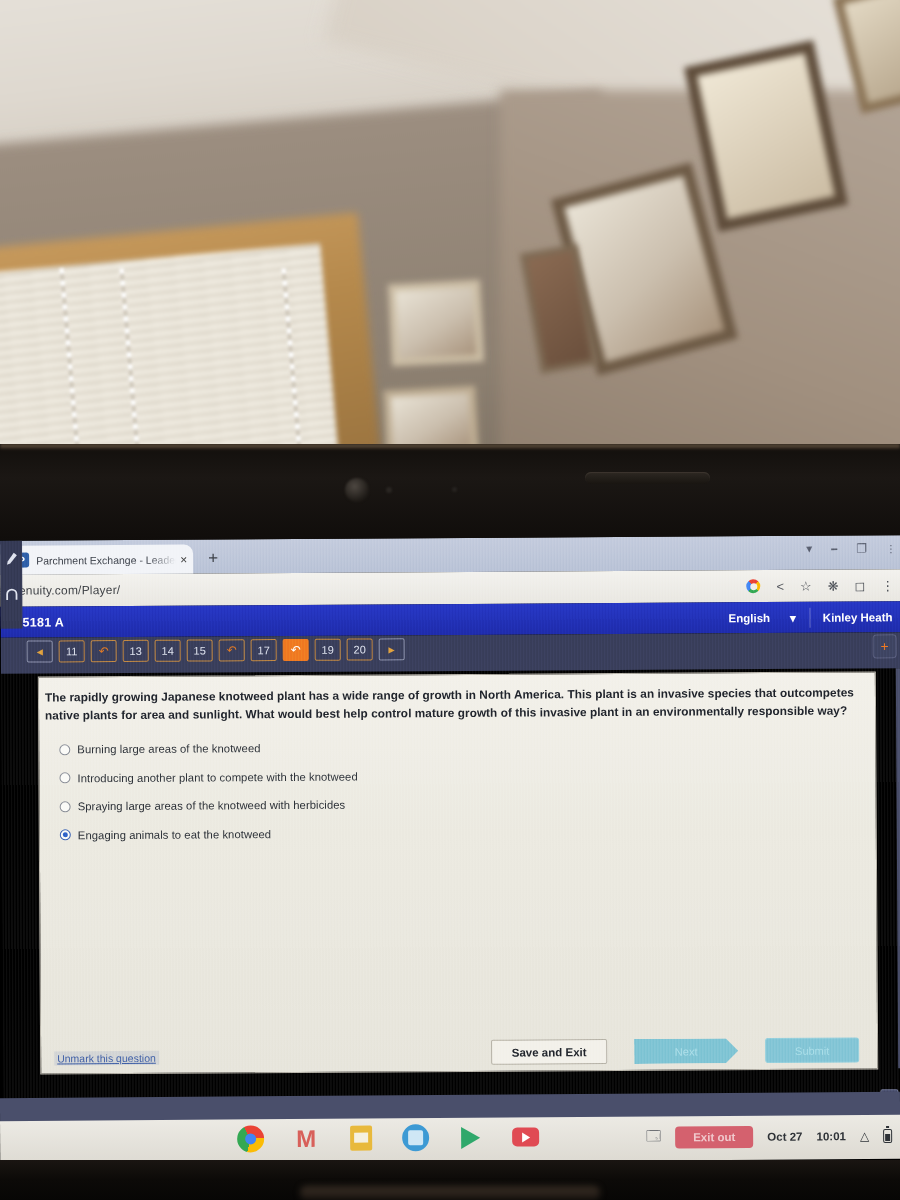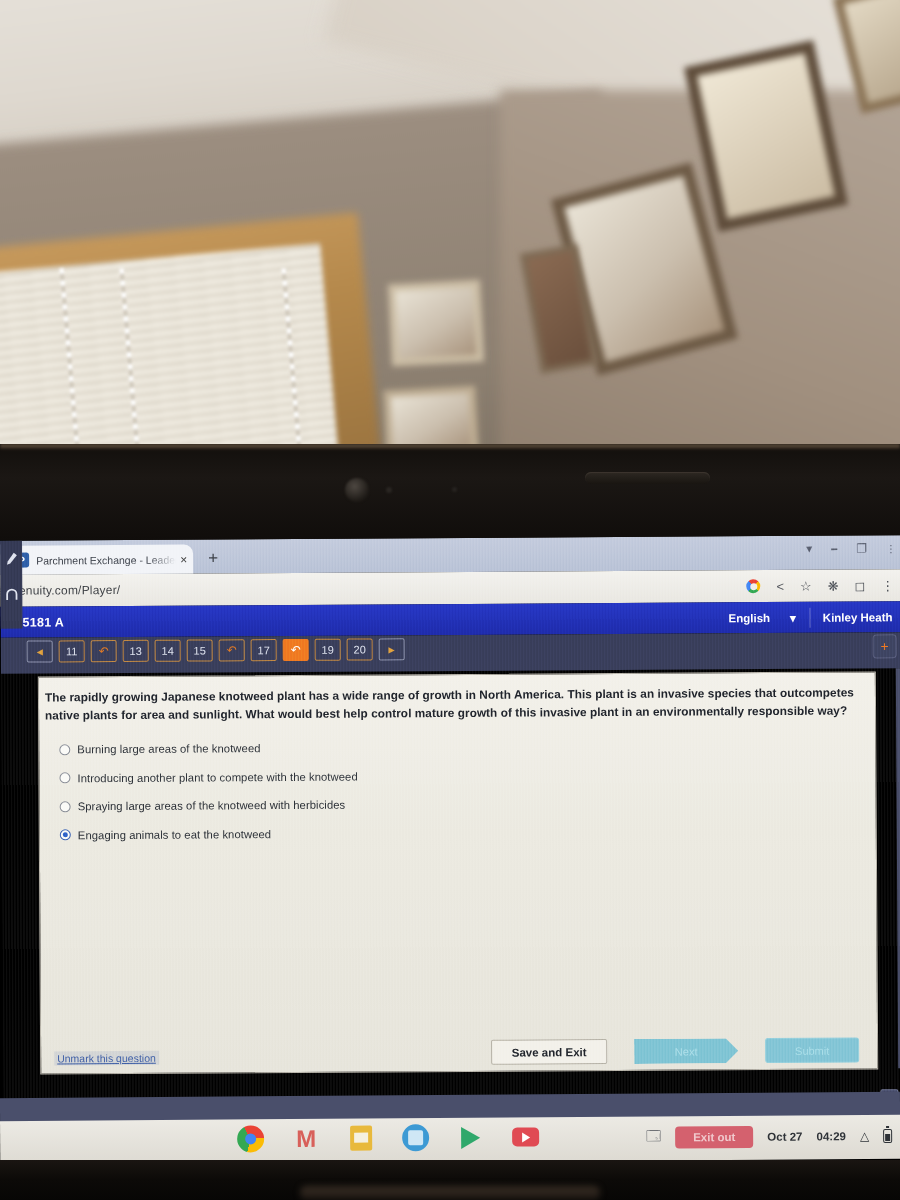--- a/index.html
+++ b/index.html
@@ -480,20 +480,20 @@
         <div class="ic-play"></div>
       </div>
     <div class="app-ic">
         <div class="ic-yt"></div>
       </div>
   </div>
   <div class="shelf-right">
     <span class="cast-ic">🗔</span>
     <div class="btn-signout">Exit out</div>
     <span class="shelf-date">Oct 27</span>
-    <span class="shelf-time">04:29</span>
+    <span class="shelf-time">10:01</span>
     <span class="wifi-ic">△</span>
     <span class="batt-ic"></span>
   </div>
 </div>
 
 <div class="laptop-base"></div>
 <div class="base-lip"></div>
 
 </body></html>

